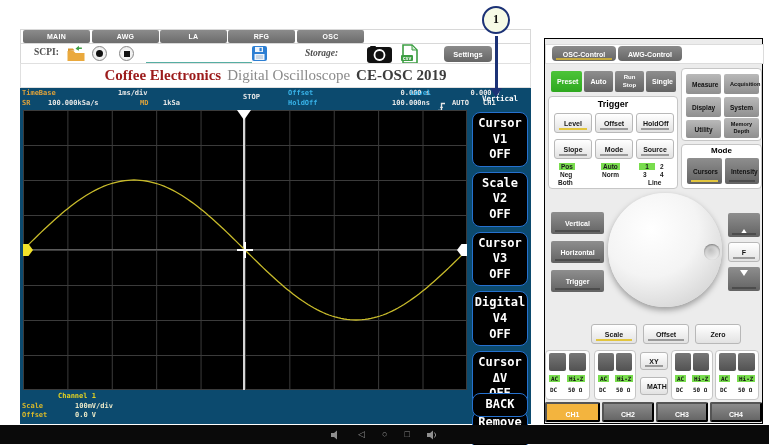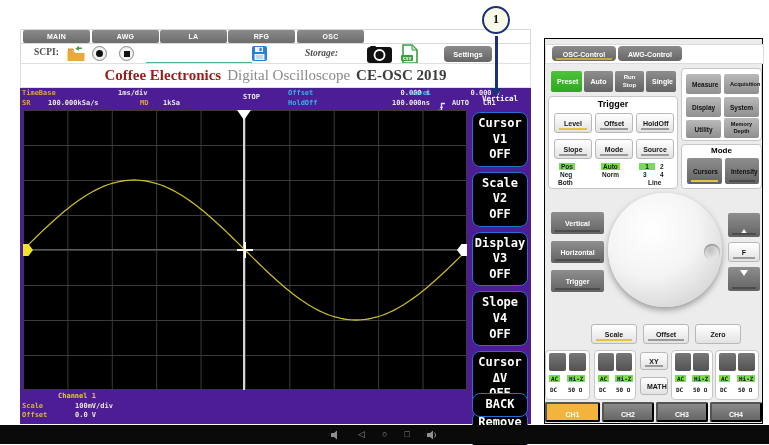--- a/index.html
+++ b/index.html
@@ -19,21 +19,21 @@
   .underline-y::after{content:"";position:absolute;left:4px;right:4px;bottom:1px;height:2px;background:#c3a93f;}
   .underline-yy::after{content:"";position:absolute;left:4px;right:4px;bottom:2px;height:2px;background:#e2c53e;}
   .underline-g::after{content:"";position:absolute;left:4px;right:4px;bottom:2px;height:2px;background:#9a9a9a;}
   .underline-d::after{content:"";position:absolute;left:4px;right:4px;bottom:2px;height:2px;background:#4c4c4c;}
   
   .titlebar{left:20px;top:63px;width:511px;height:25px;background:#fff;border:1px solid #e0e0e0;box-sizing:border-box;text-align:center;line-height:23px;font-family:"Liberation Serif",serif;font-size:15px;}
   .brand{color:#9c1c1c;font-weight:bold;}
   .product{color:#8a8a8a;margin-left:6px;}
   .model{color:#3d3d3d;font-weight:bold;margin-left:6px;}
   
-  .scope{left:20px;top:88px;width:511px;height:336px;background:#4c1d95;}
+  .scope{left:20px;top:88px;width:511px;height:336px;background:#0c4a6e;}
   .mono{font-family:"DejaVu Sans Mono",monospace;font-weight:bold;font-size:7px;white-space:pre;}
   .st-orange{color:#dfa23a;}  .st-cyan{color:#38b2e8;}  .st-white{color:#e8e8e8;text-align:center;}
   .plot{left:3px;top:22px;width:444px;height:280px;background-color:#000;
     background-image:linear-gradient(to right,#3b3b3b 1px,transparent 1px),linear-gradient(to bottom,#3b3b3b 1px,transparent 1px);
     background-size:44.4px 35px;border-right:1px solid #3b3b3b;border-bottom:1px solid #3b3b3b;box-sizing:border-box;}
   .centerv{left:220px;top:0;width:2px;height:280px;background:#d6d6d6;}
   .centerh{left:0;top:139px;width:444px;height:1px;background:#5a5a5a;}
   .menu-btn{display:block;width:100%;background:#000;border:1.5px solid #2571cf;border-radius:8px;color:#fff;font-family:"DejaVu Sans Mono",monospace;font-weight:bold;font-size:12px;padding:3px 0;text-align:center;margin:0 0 5px 0;}
   .menu-btn span{display:block;line-height:1.3;}
   
@@ -171,25 +171,25 @@
   <div class="abs" style="left:452px;top:24px;width:56px;">
     <button class="menu-btn">
         <span>Cursor V1</span>
         <span>OFF</span>
       </button>
     <button class="menu-btn">
         <span>Scale V2</span>
         <span>OFF</span>
       </button>
     <button class="menu-btn">
-        <span>Display V3</span>
-        <span>OFF</span>
-      </button>
-    <button class="menu-btn">
-        <span>Slope V4</span>
+        <span>Cursor V3</span>
+        <span>OFF</span>
+      </button>
+    <button class="menu-btn">
+        <span>Digital V4</span>
         <span>OFF</span>
       </button>
     <button class="menu-btn">
         <span>Cursor ΔV</span>
         <span>OFF</span>
       </button>
     <button class="menu-btn">
         <span>Remove All</span>
       </button>
   </div>

